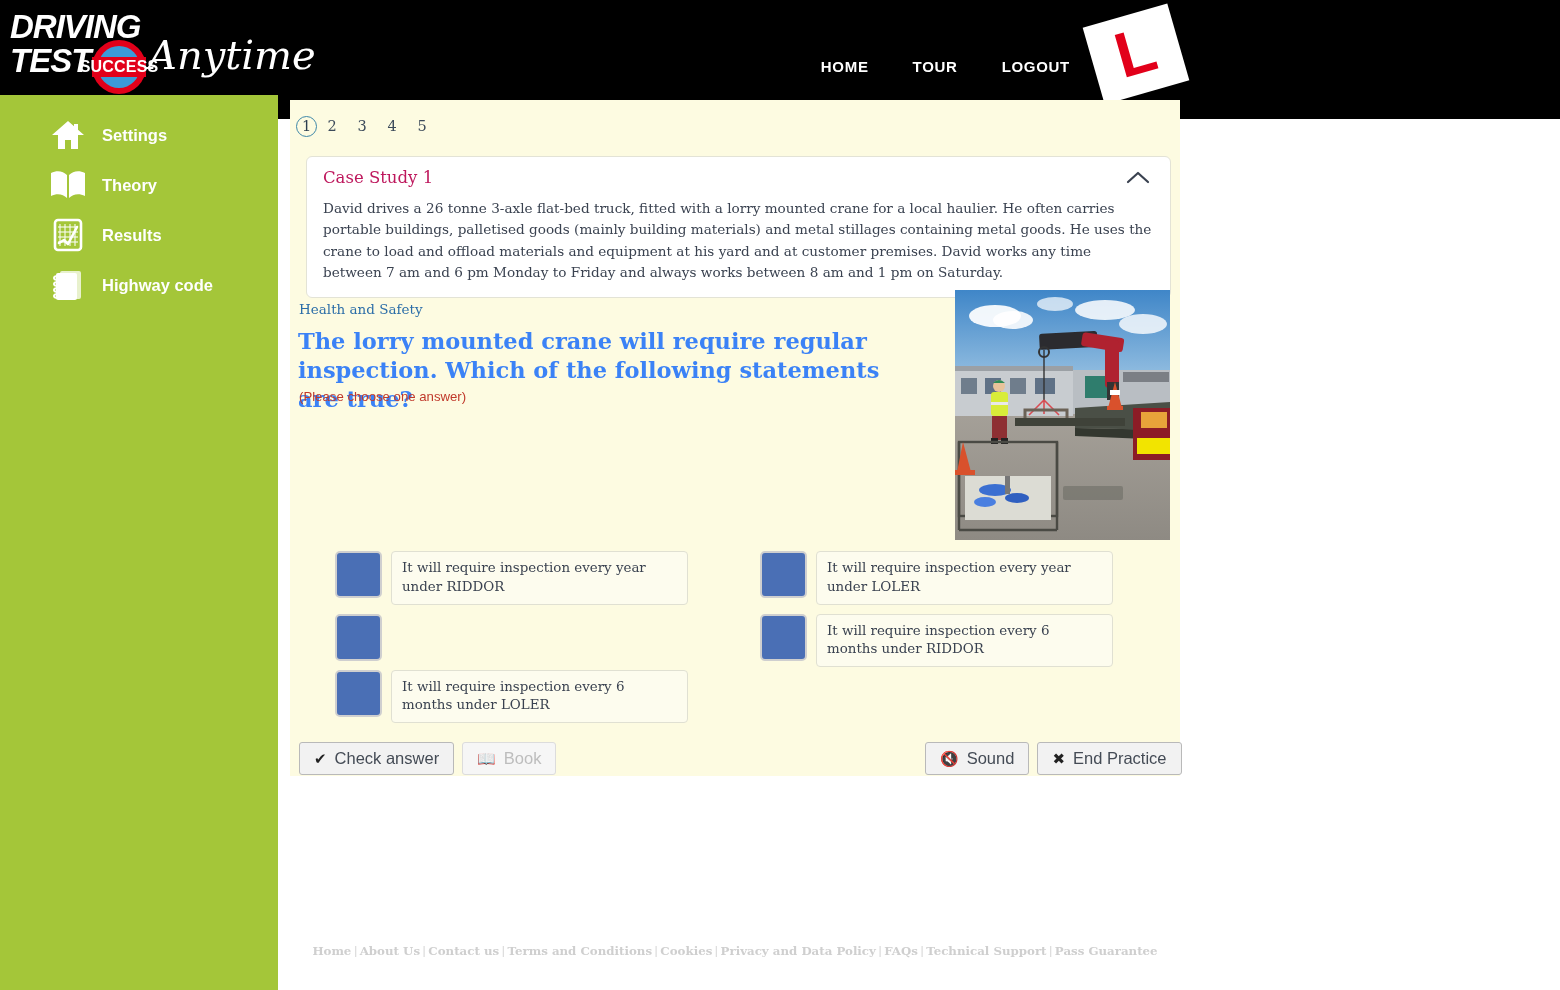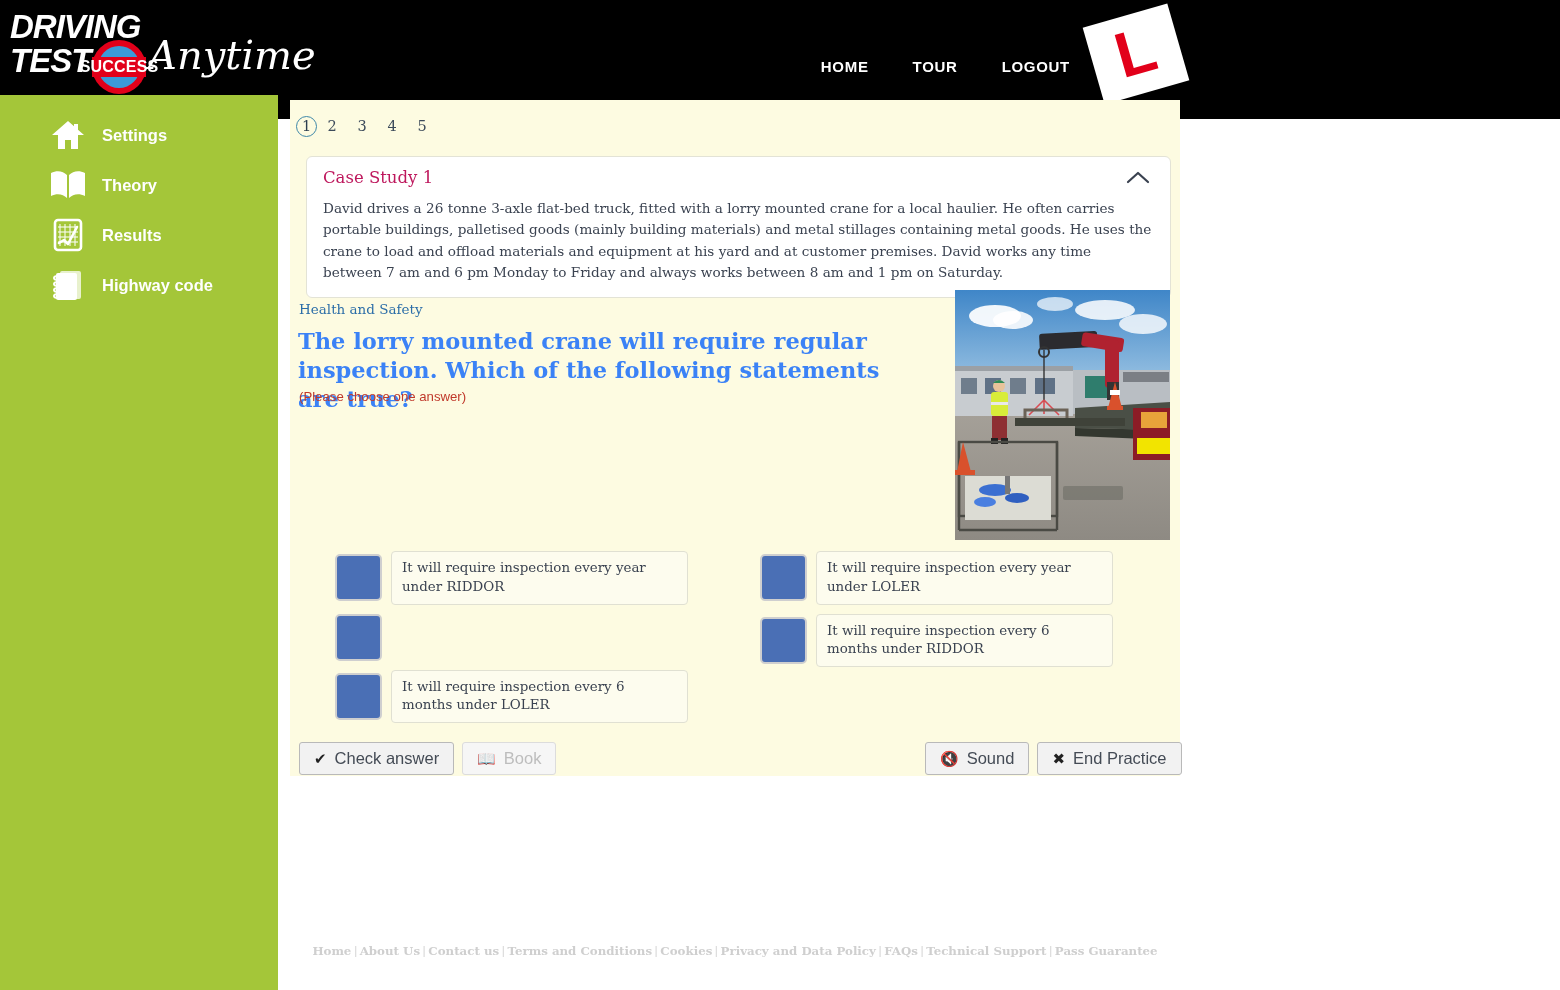--- a/index.html
+++ b/index.html
@@ -228,21 +228,21 @@
   .answers {
     position: absolute;
     left: 335px; top: 551px;
     width: 790px;
   }
   .ans-col { position: absolute; top: 0; }
   .ans-col.left  { left: 0; }
   .ans-col.right { left: 425px; }
   .ans-row {
     display: flex;
-    align-items: center;
+    align-items: flex-start;
     margin-bottom: 9px;
     cursor: pointer;
   }
   .ans-box {
     width: 47px; height: 47px;
     background: #4a6fb5;
     border: 2px solid #cfcfcf;
     border-radius: 5px;
     flex: 0 0 auto;
   }

